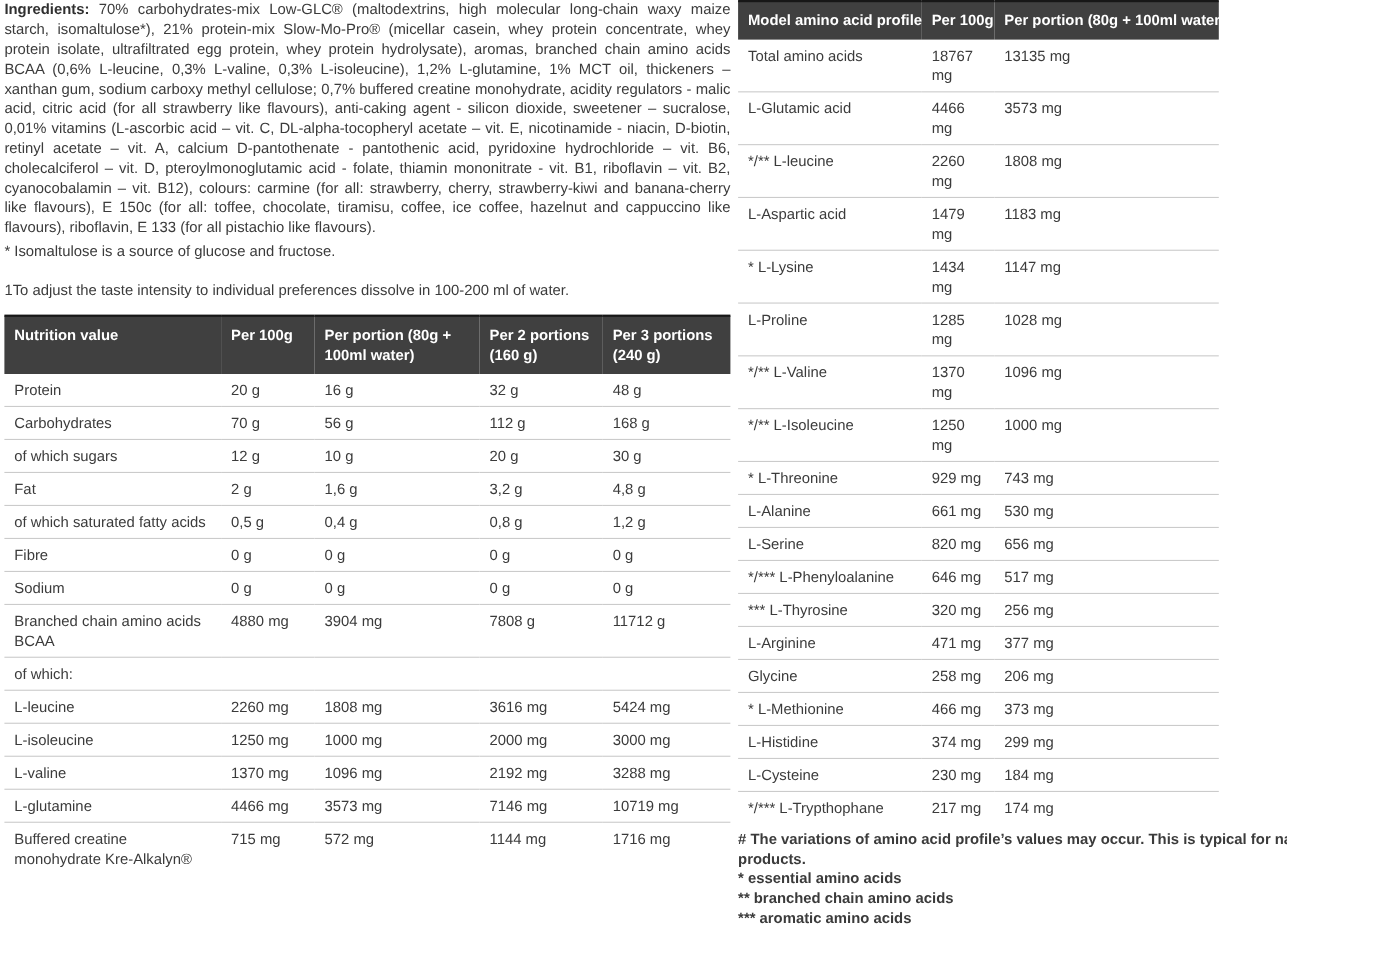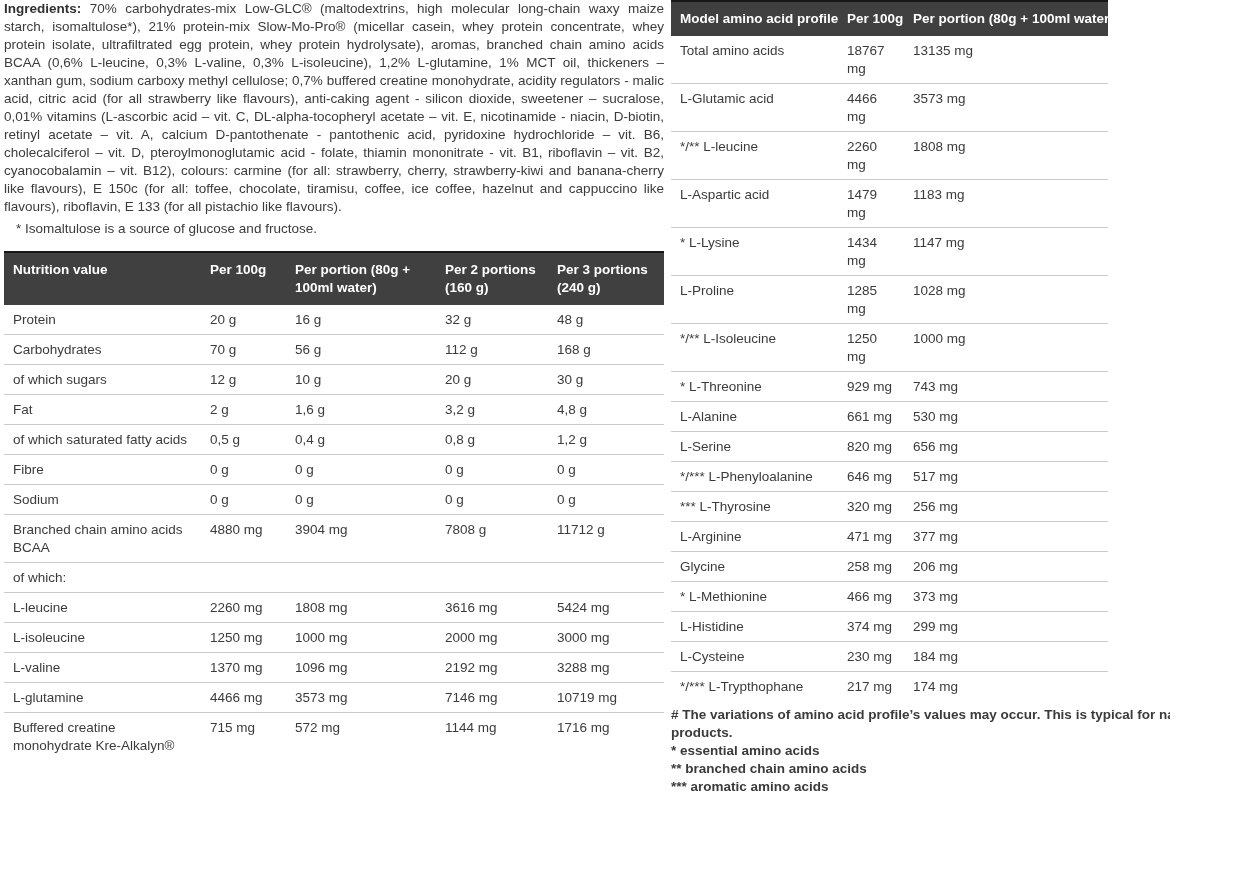--- a/index.html
+++ b/index.html
@@ -10,21 +10,21 @@
     font-size:13.5px; color:#3b3b3b;
   }
   .page { position:relative; width:1170px; height:873px; overflow:hidden; }
   .left-col  { position:absolute; left:4px;  top:0; width:660px; }
   .right-col { position:absolute; left:671px; top:0; width:578px; }
 
   .ingredients {
     margin:0; text-align:justify; line-height:18px;
   }
   .ingredients b { font-weight:bold; color:#303030; }
-  .iso-note   { margin:4px 0 0 12px; line-height:18px; }
+  .iso-note   { margin:4px 0 0 0; line-height:18px; }
   .instruction{ margin:17px 0 0 0; line-height:18px; }
 
   table { border-collapse:collapse; table-layout:fixed; }
   table.data-table { border-top:2px solid #171717; }
   thead th {
     background:#404040; color:#ffffff; font-weight:bold;
     text-align:left; vertical-align:top;
     padding:8px 9px; line-height:18px; font-size:13.5px;
   }
   tbody td {
@@ -47,20 +47,21 @@
   .amino-footnotes div { line-height:18px;font-weight:bold; }
 </style>
 </head>
 <body>
 
 <div class="page">
 
   <div class="left-col">
     <p class="ingredients"><b>Ingredients:</b><span> 70% carbohydrates-mix Low-GLC® (maltodextrins, high molecular long-chain waxy maize starch, isomaltulose*), 21% protein-mix Slow-Mo-Pro® (micellar casein, whey protein concentrate, whey protein isolate, ultrafiltrated egg protein, whey protein hydrolysate), aromas, branched chain amino acids BCAA (0,6% L-leucine, 0,3% L-valine, 0,3% L-isoleucine), 1,2% L-glutamine, 1% MCT oil, thickeners – xanthan gum, sodium carboxy methyl cellulose; 0,7% buffered creatine monohydrate, acidity regulators - malic acid, citric acid (for all strawberry like flavours), anti-caking agent - silicon dioxide,  sweetener – sucralose, 0,01% vitamins (L-ascorbic acid – vit. C, DL-alpha-tocopheryl acetate – vit. E, nicotinamide - niacin, D-biotin, retinyl acetate – vit. A, calcium D-pantothenate - pantothenic acid, pyridoxine hydrochloride – vit. B6, cholecalciferol – vit. D, pteroylmonoglutamic acid - folate, thiamin mononitrate - vit. B1, riboflavin – vit. B2, cyanocobalamin – vit. B12), colours: carmine (for all: strawberry, cherry, strawberry-kiwi and banana-cherry like flavours), E 150c (for all: toffee, chocolate, tiramisu, coffee, ice coffee, hazelnut and cappuccino like flavours), riboflavin, E 133 (for all pistachio like flavours).</span></p>
     <p class="iso-note">* Isomaltulose is a source of glucose and fructose.</p>
+    <p class="instruction">1To adjust the taste intensity to individual preferences dissolve in 100-200 ml of water.</p>
 
     <table id="nutrition-table" class="data-table">
       <colgroup>
           <col class="c0">
           <col class="c1">
           <col class="c2">
           <col class="c3">
           <col class="c4">
         </colgroup>
       <thead>
@@ -215,20 +216,25 @@
             <td>* L-Lysine</td>
             <td>1434 mg</td>
             <td>1147 mg</td>
           </tr>
           <tr>
             <td>L-Proline</td>
             <td>1285 mg</td>
             <td>1028 mg</td>
           </tr>
           <tr>
+            <td>*/** L-Valine</td>
+            <td>1370 mg</td>
+            <td>1096 mg</td>
+          </tr>
+          <tr>
             <td>*/** L-Isoleucine</td>
             <td>1250 mg</td>
             <td>1000 mg</td>
           </tr>
           <tr>
             <td>* L-Threonine</td>
             <td>929 mg</td>
             <td>743 mg</td>
           </tr>
           <tr>

